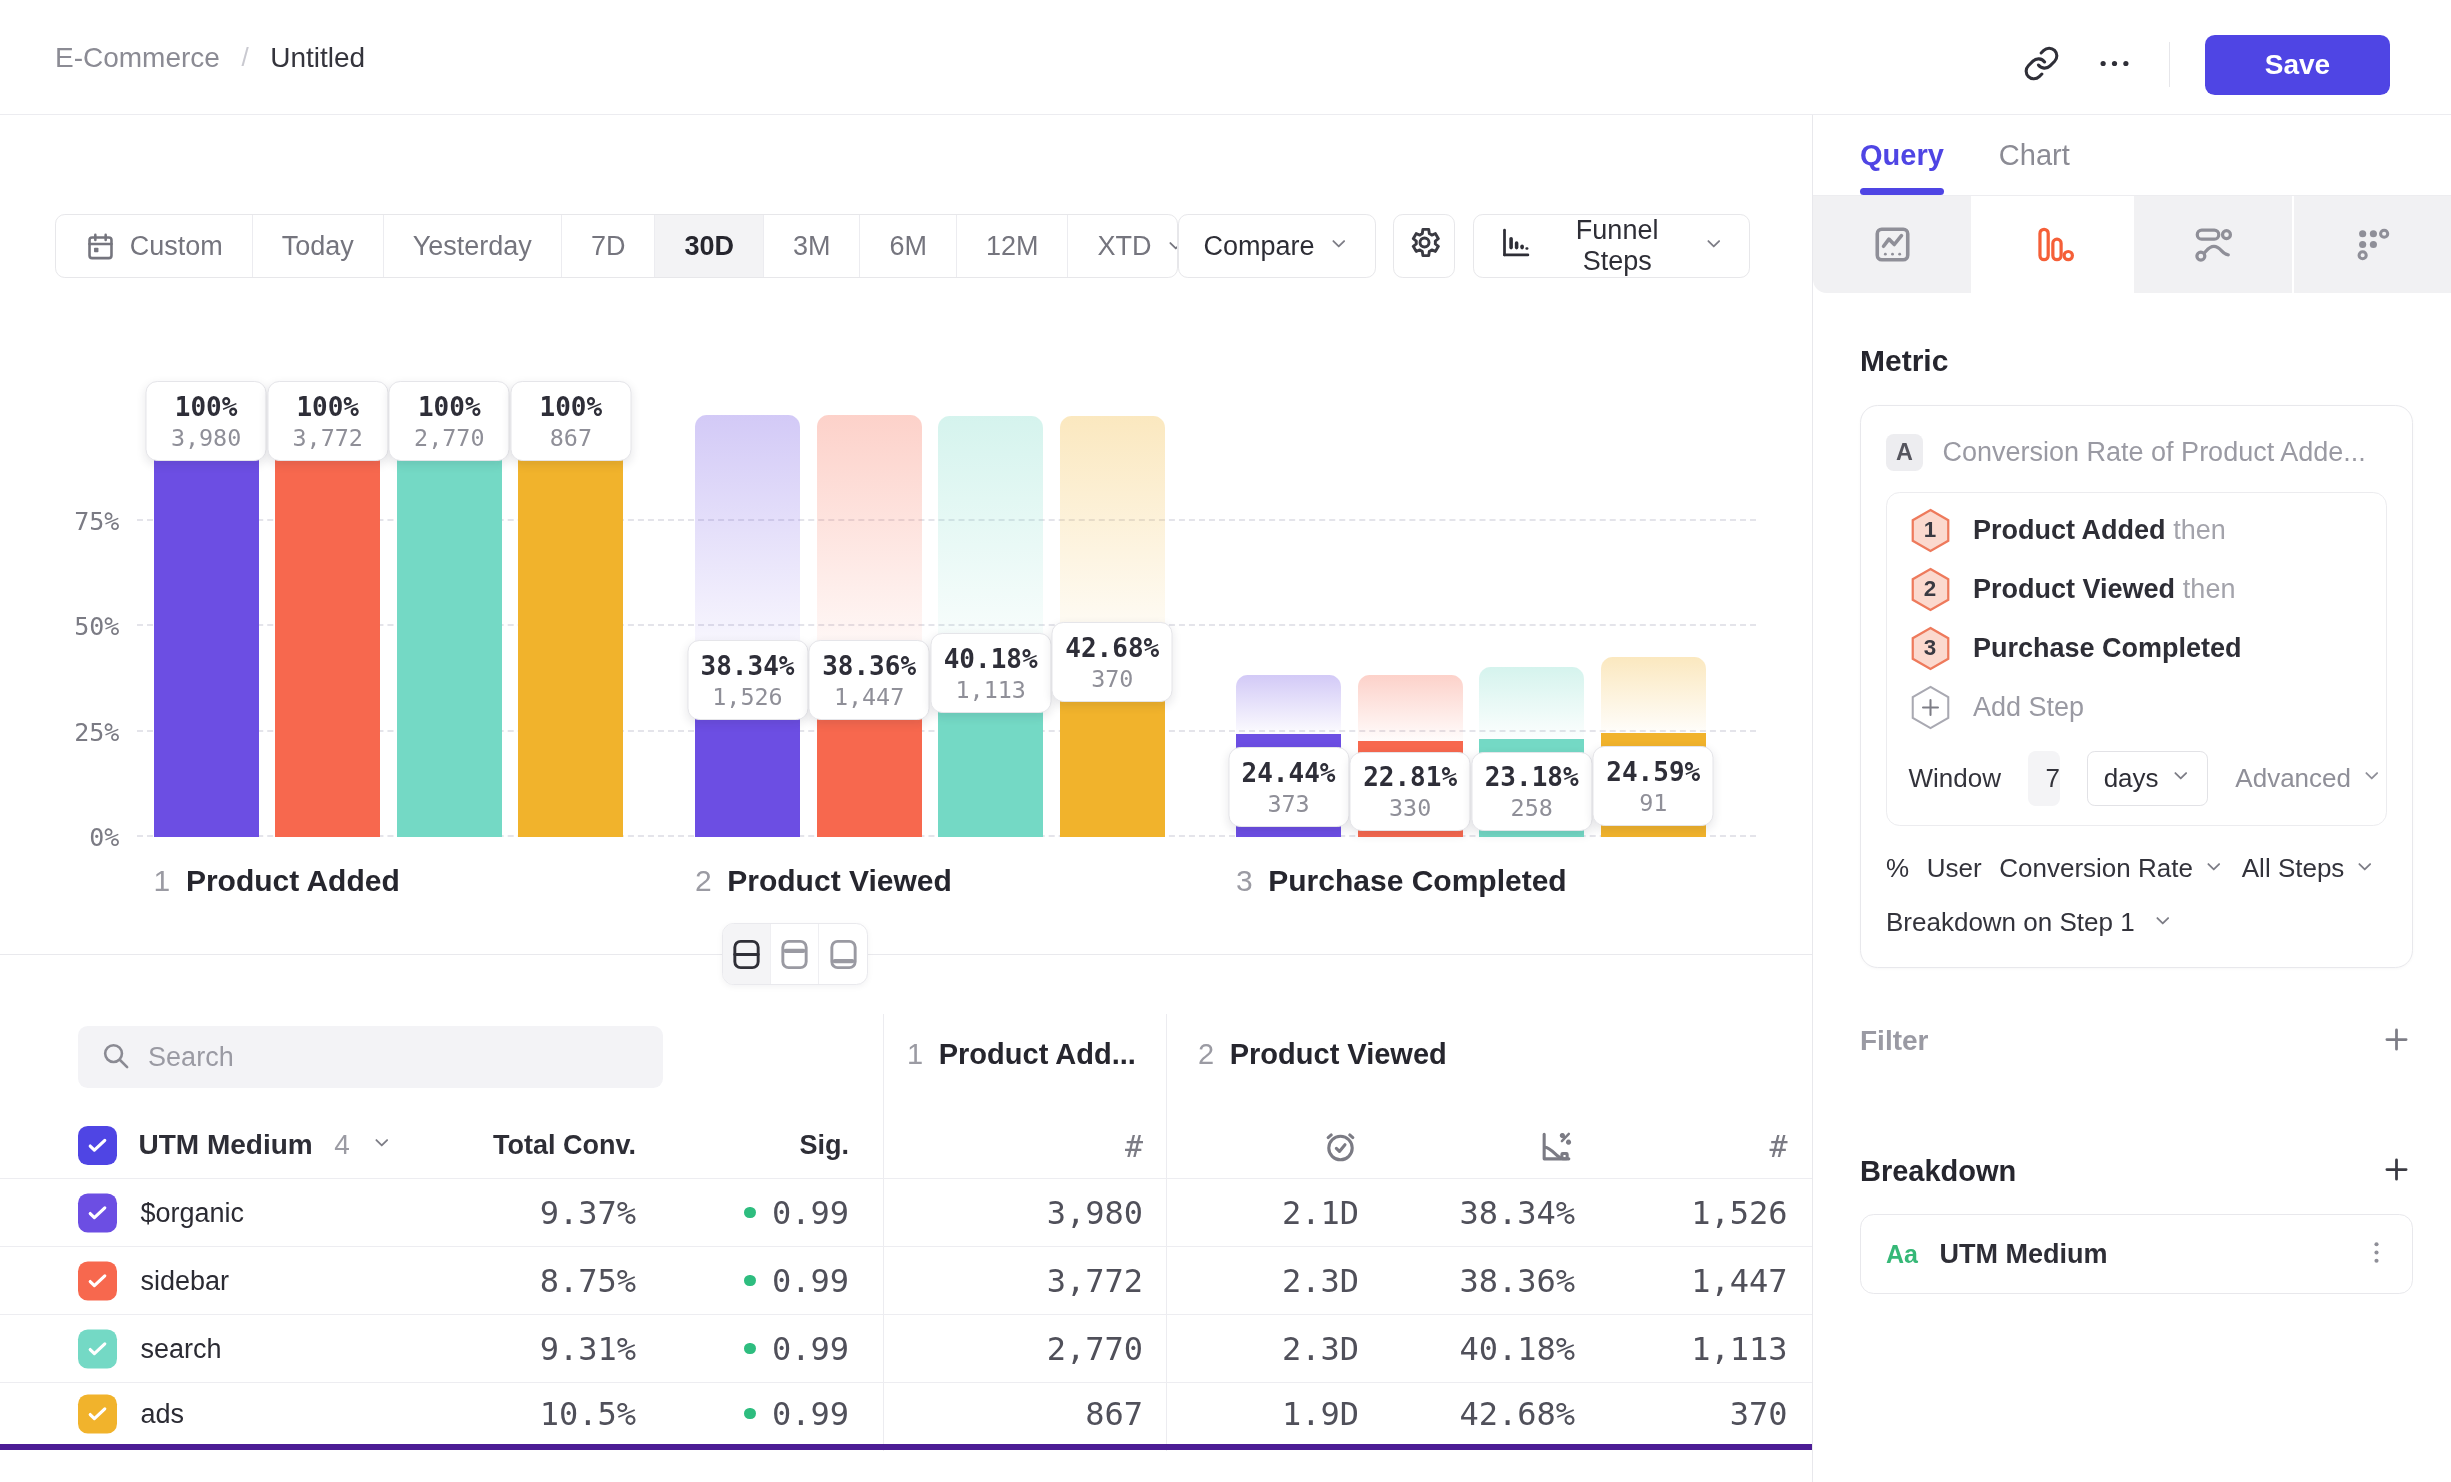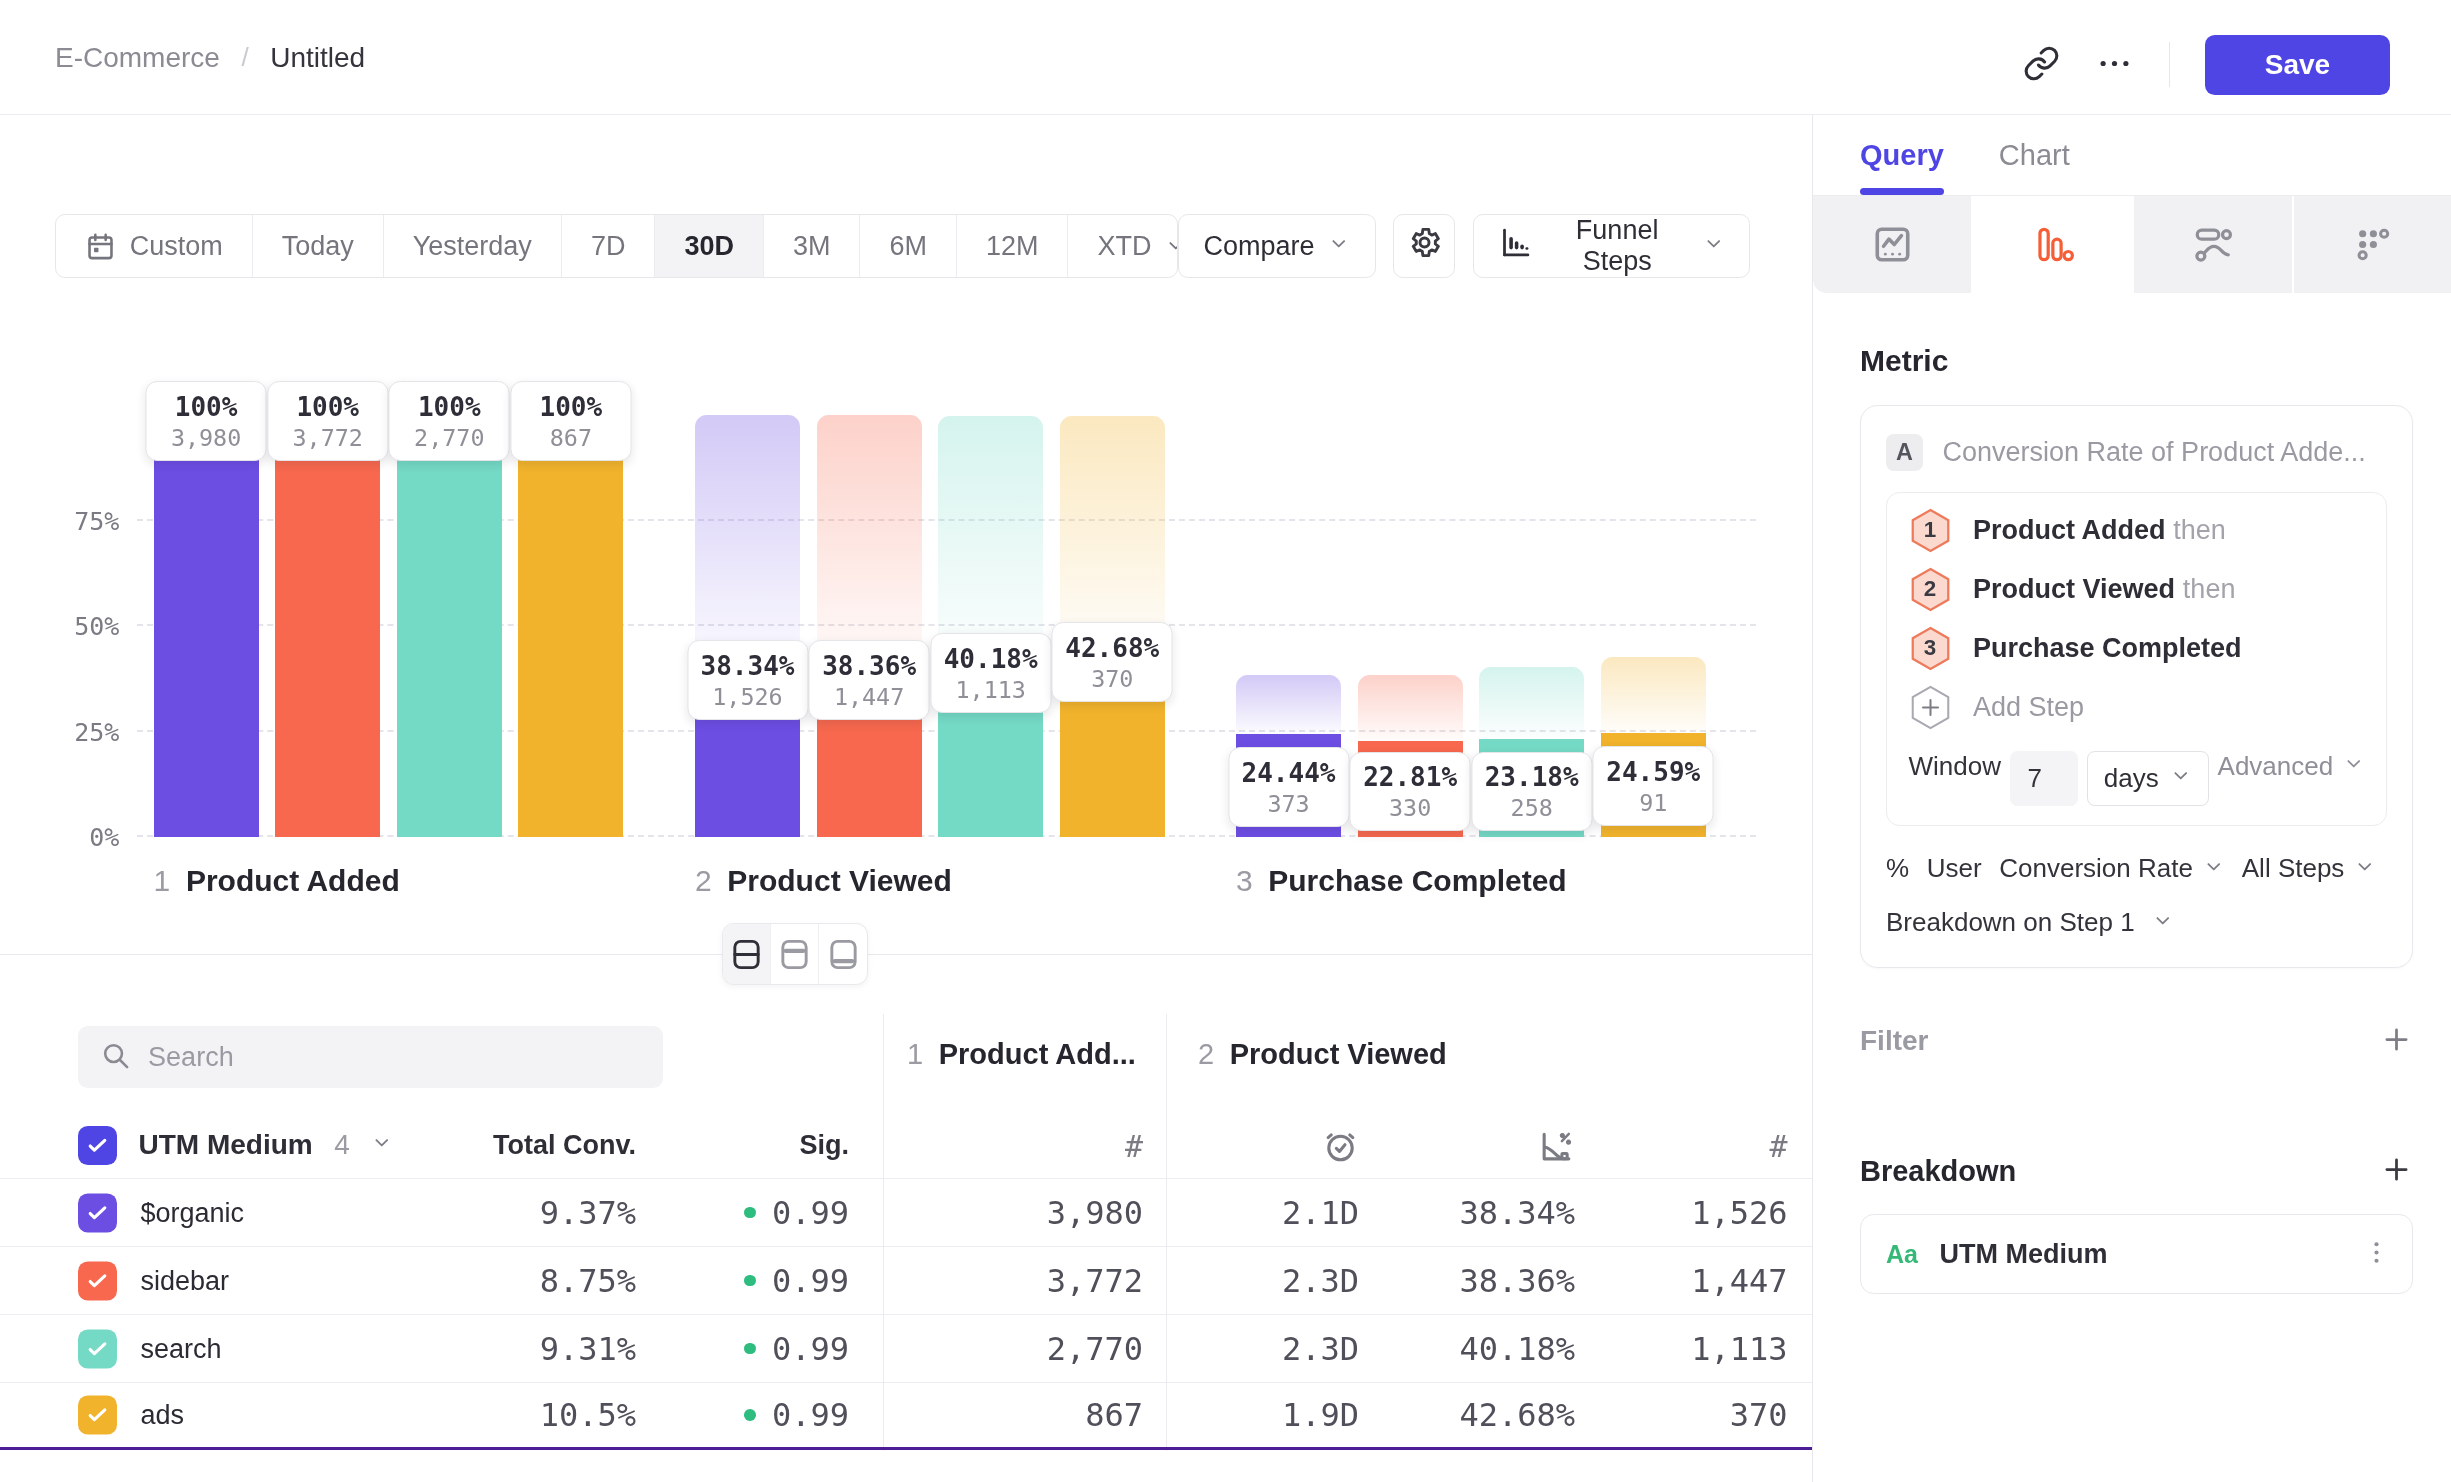--- a/index.html
+++ b/index.html
@@ -68,21 +68,21 @@
   .colhead .t { color:#26262e; font-weight:600; }
   .th-icon { position:absolute; top:1010px; height:43px; display:flex; align-items:center; color:#7b7b84; }
   .utm-row { position:absolute; top:997px; left:78px; height:66px; display:flex; align-items:center; gap:21.5px; }
   .utm-label { font-size:28px; font-weight:600; color:#2e2e36; }
   .utm-count { font-size:28px; color:#9b9ba3; }
   .th-right { position:absolute; top:997px; height:66px; display:flex; align-items:center; font-size:27px; font-weight:600; color:#2e2e36; }
   .checkbox { width:39px; height:39px; border-radius:9.8px; display:flex; align-items:center; justify-content:center; flex:none; cursor:pointer; }
   .col-div { position:absolute; top:899px; width:1px; height:437px; background:#ececf0; }
   .t-rows { position:absolute; top:1063px; left:0; right:0; }
   .trow { position:relative; height:68px; border-top:1px solid #ededf1; }
-  .t-rows .trow:last-child { border-bottom:3px solid #4c1d95; }
+  .t-rows .trow:last-child { border-bottom:6px solid #4c1d95; }
   .c-name { position:absolute; left:78px; top:50%; transform:translateY(-50%); display:flex; align-items:center; gap:23.4px; font-size:27px; color:#2b2b33; }
   .cellr { position:absolute; top:50%; transform:translateY(-50%); font-size:32px; color:#50505a; }
   .sig-cell { display:flex; align-items:center; gap:16px; }
   .sig-dot { width:11.7px; height:11.7px; border-radius:50%; background:var(--sig,#2EBD7F); }
 
   
   .panel { position:absolute; left:1812px; top:115px; right:0; bottom:0; border-left:1px solid #e8e8ec; background:#fff; }
   .panel-tabs { position:relative; height:80px; padding-left:47px; display:flex; gap:55px; align-items:center; }
   .ptab { position:relative; height:100%; display:flex; align-items:center; font-size:29px; color:#8b8b94; font-weight:500; cursor:pointer; }
   .ptab.active { color:var(--accent,#4F45E4); font-weight:700; }
@@ -98,21 +98,21 @@
   .mrow-a { display:flex; align-items:center; gap:19.5px; height:49px; }
   .a-badge { width:37px; height:37px; border-radius:7.8px; background:#ededf0; color:#55555e; font-size:23.4px; font-weight:600; display:flex; align-items:center; justify-content:center; }
   .mtitle { font-size:27px; color:#9a9aa3; white-space:nowrap; overflow:hidden; }
   .steps-card { margin-top:15.6px; border:1px solid #ececef; border-radius:13.7px; padding:7.8px 21.5px 19.5px; }
   .step-row { display:flex; align-items:center; gap:21.5px; height:59px; cursor:pointer; }
   .hexwrap { position:relative; width:43px; height:47px; flex:none; }
   .hex-num { position:absolute; inset:0; display:flex; align-items:center; justify-content:center; font-size:22.4px; font-weight:600; color:#3a3a42; }
   .step-name { font-size:27px; font-weight:600; color:#2e2e36; }
   .then { font-size:27px; color:#a3a3ab; margin-left:7.8px; }
   .addstep .step-name { color:#9a9aa3; font-weight:400; }
-  .win-row { display:flex; align-items:flex-start; gap:9px; margin-top:13.7px; }
+  .win-row { display:flex; align-items:center; gap:27px; margin-top:13.7px; }
   .win-label { font-size:26px; color:#33333b; }
   .win-input { width:146px; height:55px; background:#f4f4f6; border-radius:7.8px; display:flex; align-items:center; padding-left:17.6px; font-size:26px; color:#33333b; cursor:text; }
   .win-unit { height:55px; border:1px solid #e2e2e6; border-radius:7.8px; padding:0 15.6px; display:flex; align-items:center; gap:11.7px; font-size:26px; font-weight:500; color:#2e2e36; cursor:pointer; }
   .advanced { margin-left:auto; display:flex; align-items:center; gap:9.8px; font-size:26px; color:#8f8f98; cursor:pointer; }
   .measure-row { display:flex; align-items:center; gap:17.6px; margin-top:27px; font-size:26px; font-weight:500; color:#33333b; }
   .measure-row .chev { color:#7d7d86; }
   .measure-row.second { margin-top:23.4px; margin-bottom:2px; }
   .sec-row { display:flex; justify-content:space-between; align-items:center; cursor:default; }
   .filter-row { margin-top:55px; color:#9a9aa3; font-size:28px; font-weight:600; }
   .bd-row { margin-top:94px; color:#26262e; font-size:29px; font-weight:700; }

